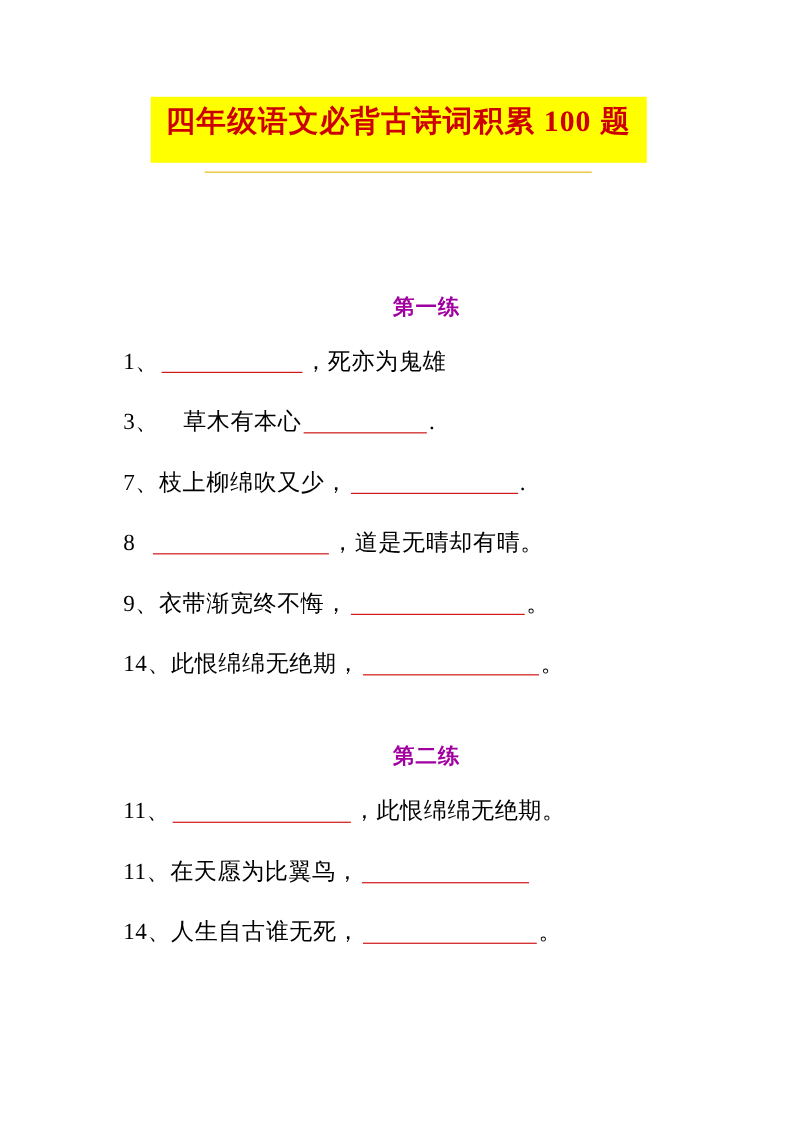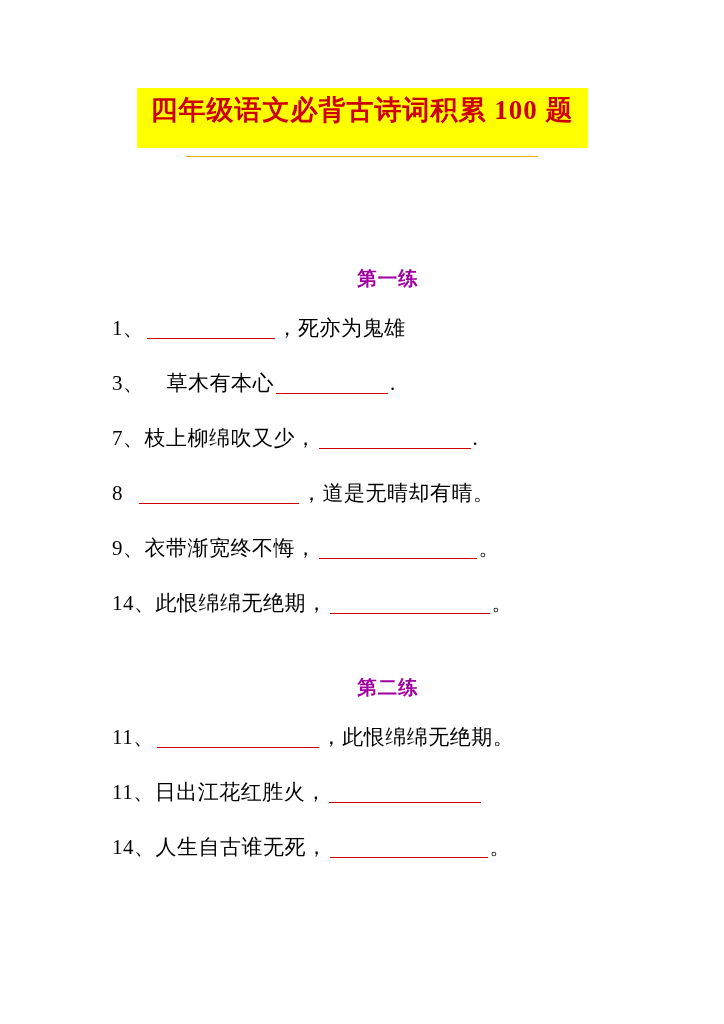--- a/index.html
+++ b/index.html
@@ -104,18 +104,18 @@
         <div class="qline"><span class="qnum">8</span><span class="sp" style="width: 14px;"></span><span class="blank" style="width: 160px;"></span><span>，道是无晴却有晴。</span></div>
         <div class="qline"><span class="qnum">9、</span><span>衣带渐宽终不悔，</span><span class="blank" style="width: 158px;"></span><span>。</span></div>
         <div class="qline"><span class="qnum">14、</span><span>此恨绵绵无绝期，</span><span class="blank" style="width: 160px;"></span><span>。</span></div>
       </div>
   </div>
 
   <div class="section" id="section-2">
     <div class="section-heading">第二练</div>
     <div class="qlist" id="qlist-2">
         <div class="qline"><span class="qnum">11、</span><span class="blank" style="width: 162px;"></span><span>，此恨绵绵无绝期。</span></div>
-        <div class="qline"><span class="qnum">11、</span><span>日出江花红胜火，</span><span class="blank" style="width: 152px;"></span></div>
+        <div class="qline"><span class="qnum">11、</span><span>在天愿为比翼鸟，</span><span class="blank" style="width: 152px;"></span></div>
         <div class="qline"><span class="qnum">14、</span><span>人生自古谁无死，</span><span class="blank" style="width: 158px;"></span><span>。</span></div>
       </div>
   </div>
 
 </div>
 
 </body></html>

